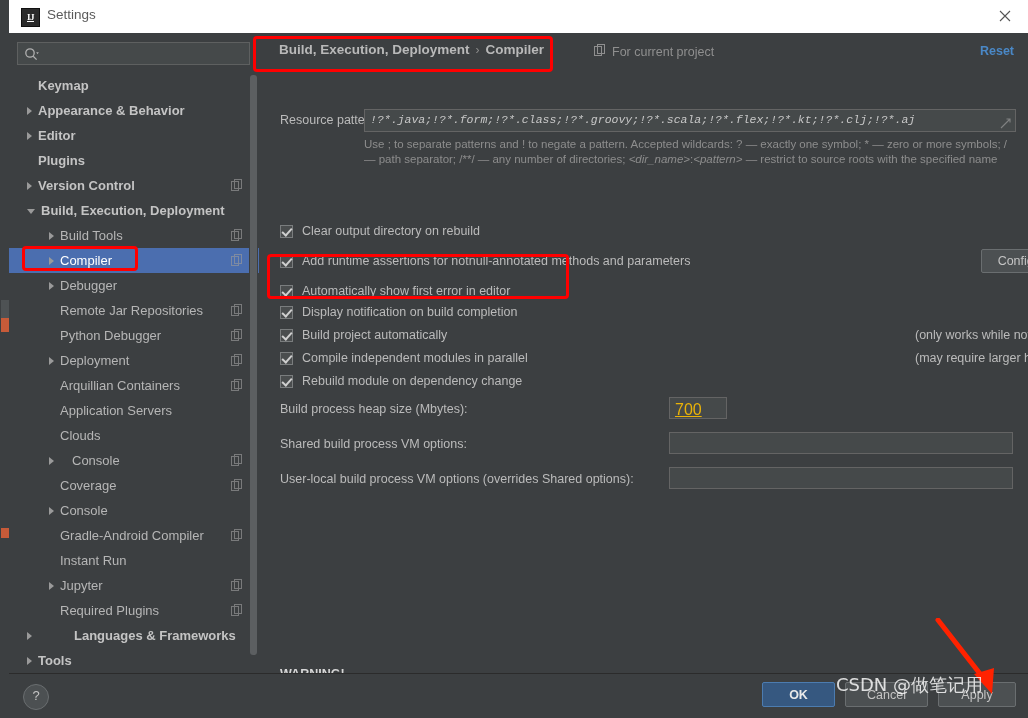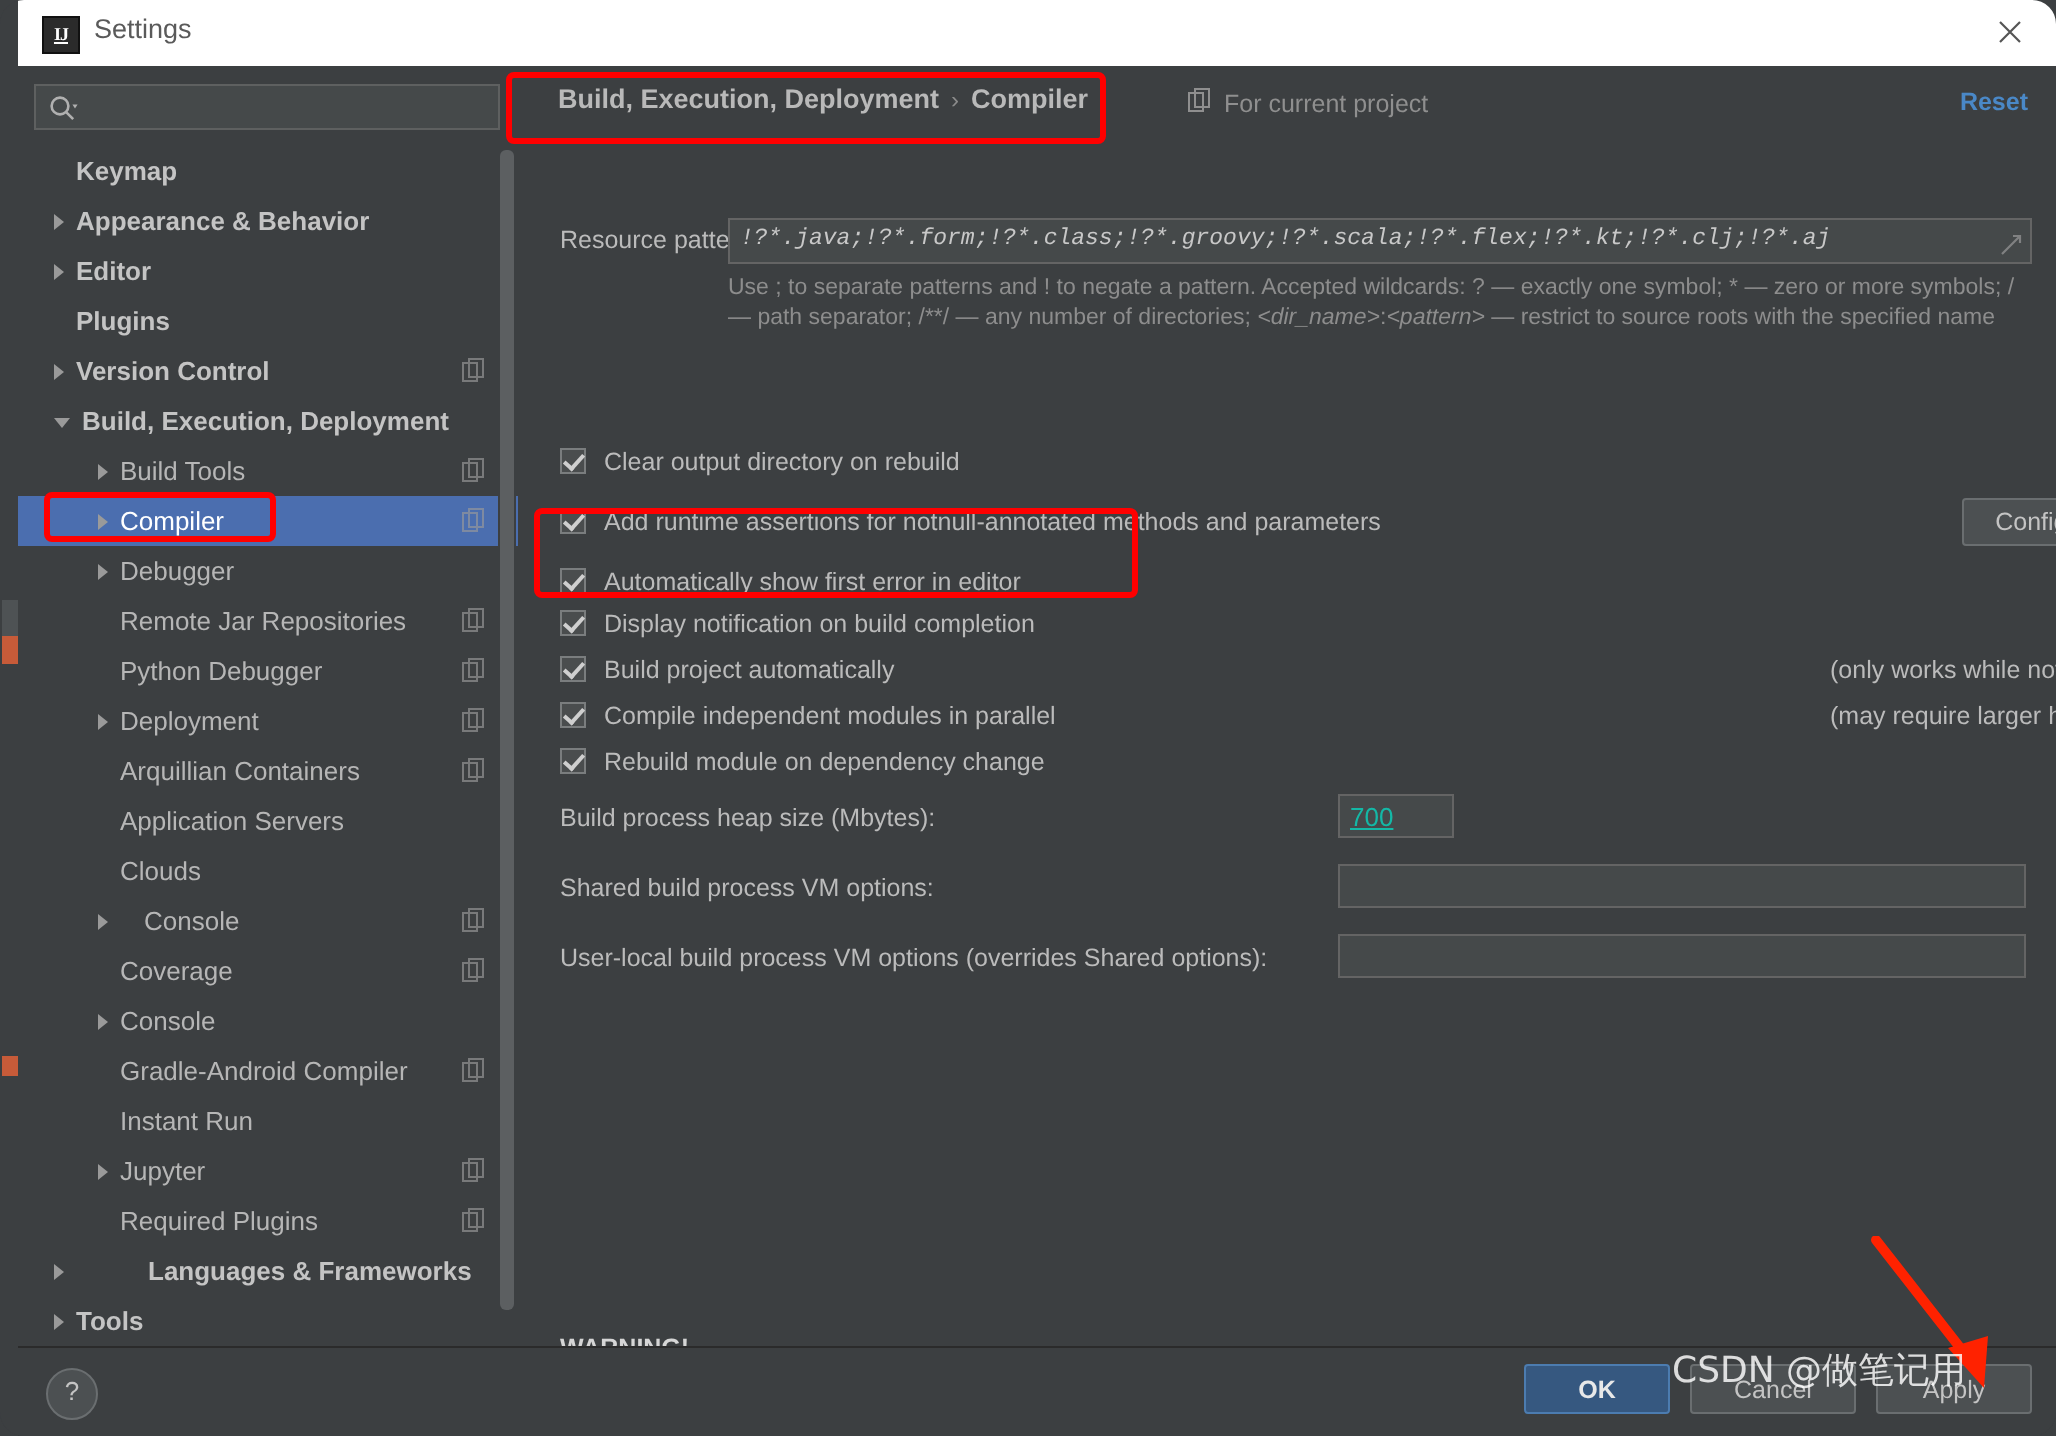--- a/index.html
+++ b/index.html
@@ -7,21 +7,20 @@
     width: 1028px; height: 718px;
     overflow: hidden;
     background: #3c3f41;
     font-family: "Liberation Sans", sans-serif;
   }
   #root {
     position: relative;
     width: 1028px; height: 718px;
     background: #3c3f41;
     overflow: hidden;
-    border-radius: 12px;
   }
 
   
   .ide-strip {
     position: absolute; left: 0; top: 0; width: 9px; height: 718px;
     background: #3c3f41; border-right: 1px solid #2b2b2b;
   }
   .ide-strip-tab {
     position: absolute; left: 1px; width: 8px; background: #4e5254;
   }
@@ -189,21 +188,21 @@
   .expand-ico { position: absolute; right: 4px; top: 5px; width: 11px; height: 11px; opacity:.7;}
 
   .respat-help {
     position: absolute; left: 105px; top: 68px; width: 650px;
     font-size: 11.5px; color: #8d8d8d; line-height: 15px;
   }
   .respat-help i { font-style: italic; }
 
   .cbrow {
     position: absolute; left: 21px;
-    display: flex; align-items: flex-start; gap: 9px;
+    display: flex; align-items: center; gap: 9px;
     font-size: 12.5px; color: #bbbbbb; white-space: nowrap;
   }
   .cbox {
     width: 13px; height: 13px; flex: 0 0 auto;
     background: #4a4d4e;
     border: 1px solid #7a7d7e;
     box-sizing: border-box;
     position: relative;
   }
   .cbox.checked::after {
@@ -233,21 +232,21 @@
     position: absolute; left: 722px; top: 180px;
     width: 166px; height: 24px;
   }
 
   .heap-label { position: absolute; left: 21px; top: 333px; }
   .heap-field {
     position: absolute; left: 410px; top: 328px;
     width: 58px; height: 22px;
     background: #45494a; border: 1px solid #646464; box-sizing: border-box;
   }
-  .heap-val { position: absolute; left: 5px; top: 3px; font-size: 13px; color: #14b8a6; text-decoration: underline; }
+  .heap-val { position: absolute; left: 5px; top: 3px; font-size: 16px; color: #eab308; text-decoration: underline; }
 
   .shared-label { position: absolute; left: 21px; top: 368px; }
   .shared-field {
     position: absolute; left: 410px; top: 363px;
     width: 344px; height: 22px;
     background: #45494a; border: 1px solid #646464; box-sizing: border-box;
   }
   .userlocal-label { position: absolute; left: 21px; top: 403px; }
   .userlocal-field {
     position: absolute; left: 410px; top: 398px;

